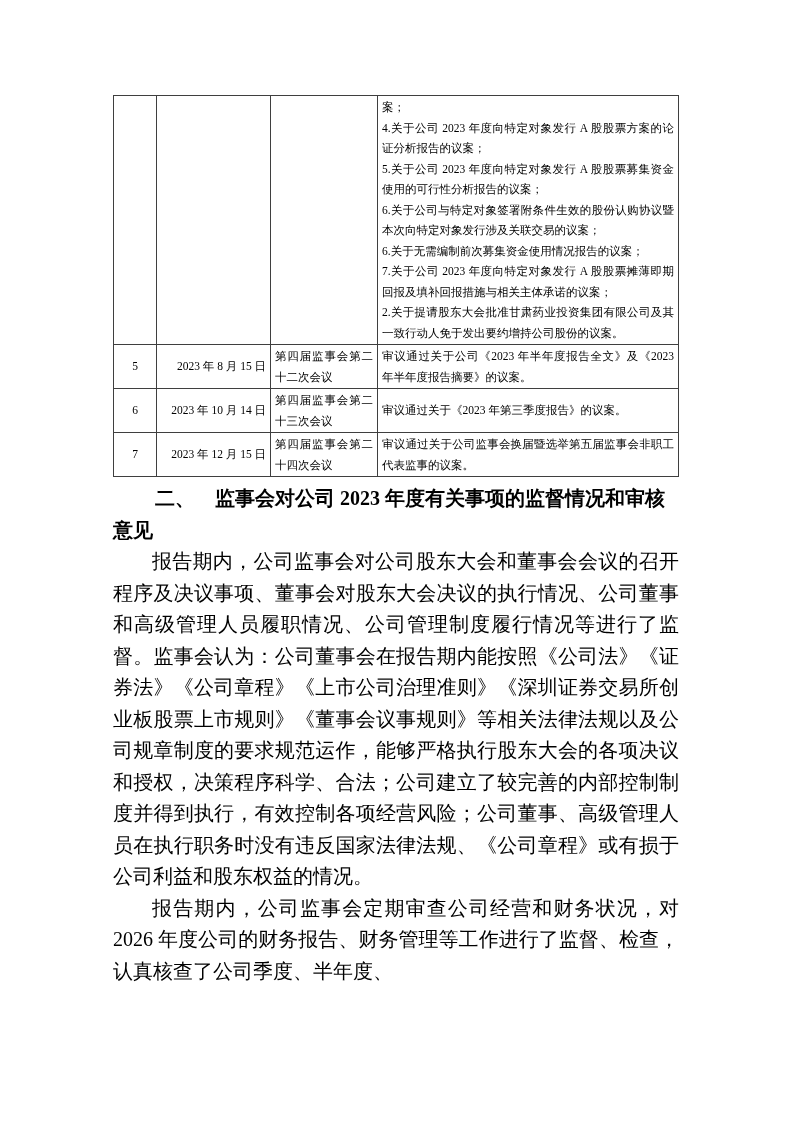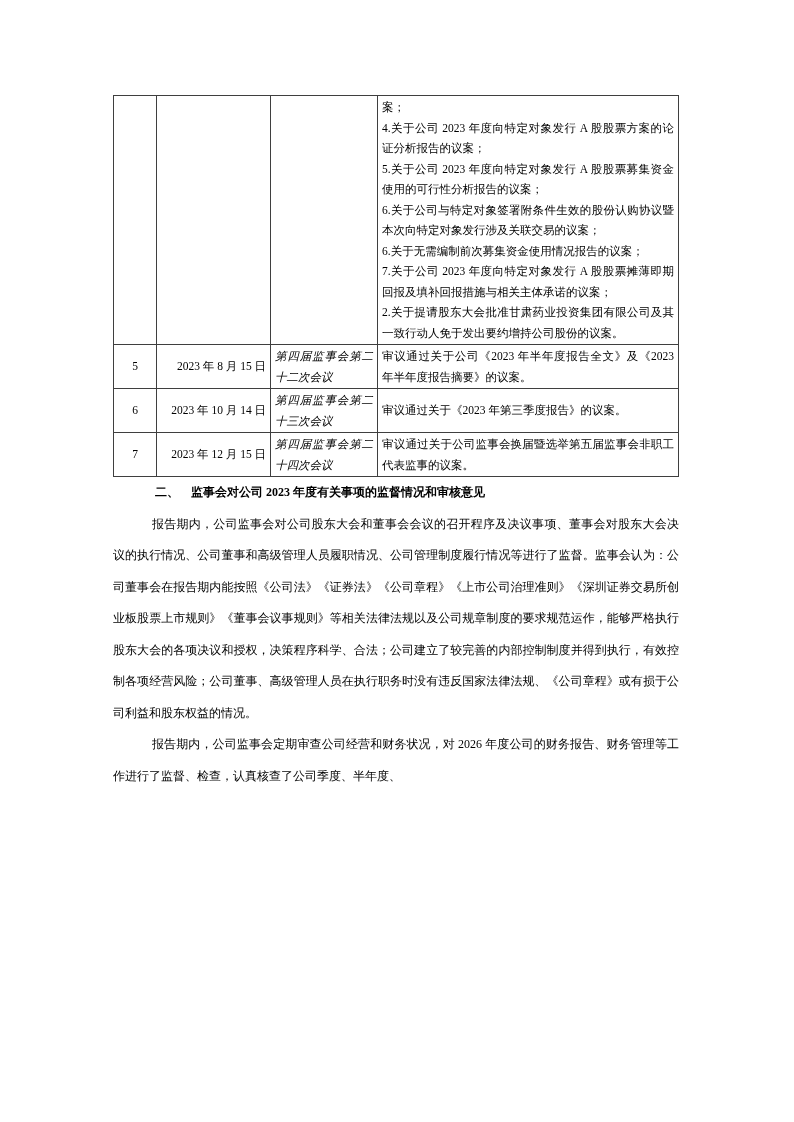--- a/index.html
+++ b/index.html
@@ -11,26 +11,26 @@
   table.minutes{
     border-collapse:collapse;width:565px;table-layout:fixed;
     font-size:11.5px;line-height:20.5px;color:#000;
   }
   table.minutes td{
     border:1px solid #3f3f3f;padding:1px 4px;vertical-align:middle;
     overflow:hidden;
   }
   td.c1{text-align:center;}
   td.c2{text-align:right;}
-  td.c3{text-align:left;padding:1px 5px;text-align:justify;font-style:italic;}
+  td.c3{text-align:left;padding:1px 5px;text-align:justify;}
   td.c4{text-align:justify;padding:1px 5px;}
   tr.carry-row td{vertical-align:top;}
   .agenda-item{text-align:justify;}
   .flow{
-    margin-top:0;font-size:12px;line-height:31.5px;text-align:justify;
+    margin-top:6px;font-size:20px;line-height:31.5px;text-align:justify;
     width:566px;
   }
   .para{margin:0;text-indent:39px;}
   .heading{margin:0;font-weight:bold;text-indent:42px;text-align:left;}
 </style>
 </head>
 <body>
 
 <div class="page">
   <div class="content">

